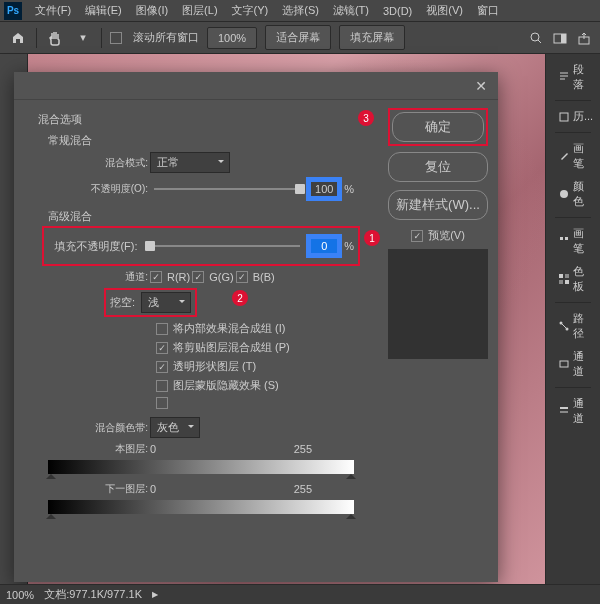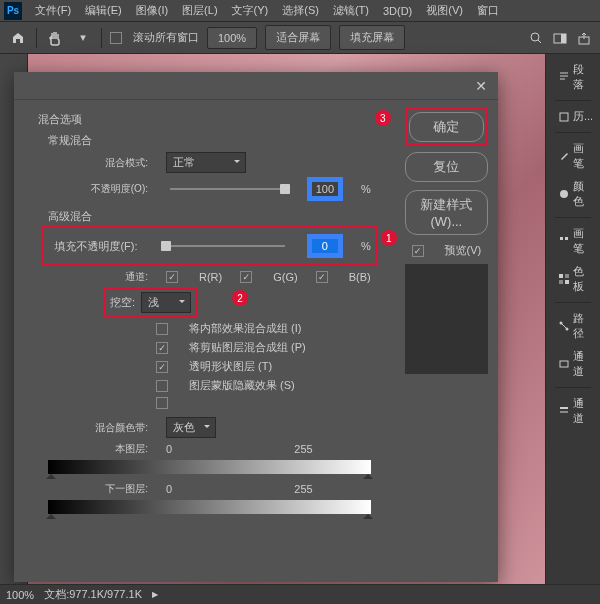--- a/index.html
+++ b/index.html
@@ -21,21 +21,21 @@
 .panel-item svg{flex-shrink:0}
 .panel-sep{height:1px;background:#2a2a2a;margin:4px 0}
 .dialog{position:absolute;left:14px;top:72px;width:484px;height:510px;background:#535353;box-shadow:0 4px 20px rgba(0,0,0,.5)}
 .dialog-title{height:28px;background:#535353;display:flex;align-items:center;justify-content:flex-end;padding:0 6px;border-bottom:1px solid #444}
 .close-x{width:22px;height:22px;display:flex;align-items:center;justify-content:center;font-size:14px}
 .dialog-body{display:flex;height:482px}
 .dialog-left{flex:1;padding:8px 24px}
 .dialog-right{width:120px;padding:8px 10px}
 .section-title{margin:4px 0 6px 0;font-size:11px}
 .subsection{margin:2px 0 8px 0;padding-left:10px}
-.row{display:flex;align-items:center;margin:4px 0;gap:18px}
+.row{display:flex;align-items:center;margin:4px 0;gap:2px}
 .label-r{text-align:right;width:100px;font-size:10px}
 .select{background:#404040;border:1px solid #2a2a2a;padding:2px 18px 2px 6px;position:relative;min-width:50px}
 .select::after{content:"";position:absolute;right:5px;top:7px;border:3px solid transparent;border-top-color:#ccc}
 .slider-track{flex:1;height:2px;background:#888;position:relative;margin:0 4px}
 .slider-thumb{position:absolute;width:10px;height:10px;background:#ccc;transform:translate(-50%,-40%);border-radius:1px}
 .num-input{background:#404040;border:5px solid #3b82f6;width:36px;padding:1px 3px;text-align:center}
 .num-input.sel{background:#1473e6;color:#fff}
 .red-box{border:2px solid #d13;padding:2px 4px;position:relative}
 .badge{position:absolute;width:16px;height:16px;background:#d13;border-radius:50%;color:#fff;display:flex;align-items:center;justify-content:center;font-size:10px}
 .dlg-btn{display:block;width:100%;background:transparent;border:1px solid #888;border-radius:12px;padding:5px 0;text-align:center;margin-bottom:8px;font-size:13px}

